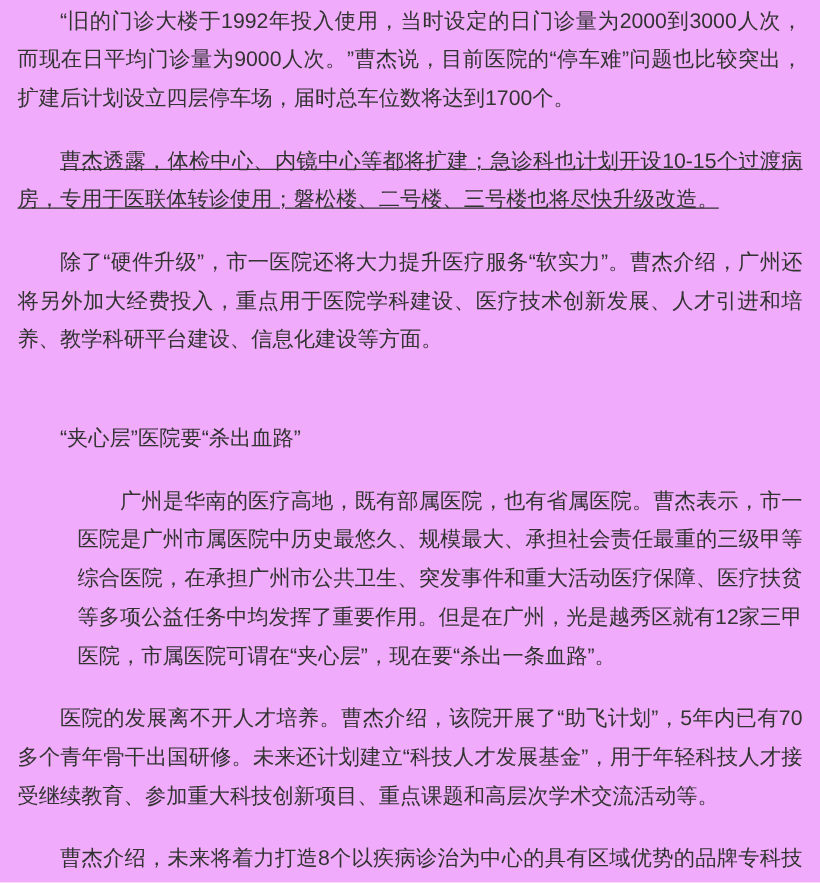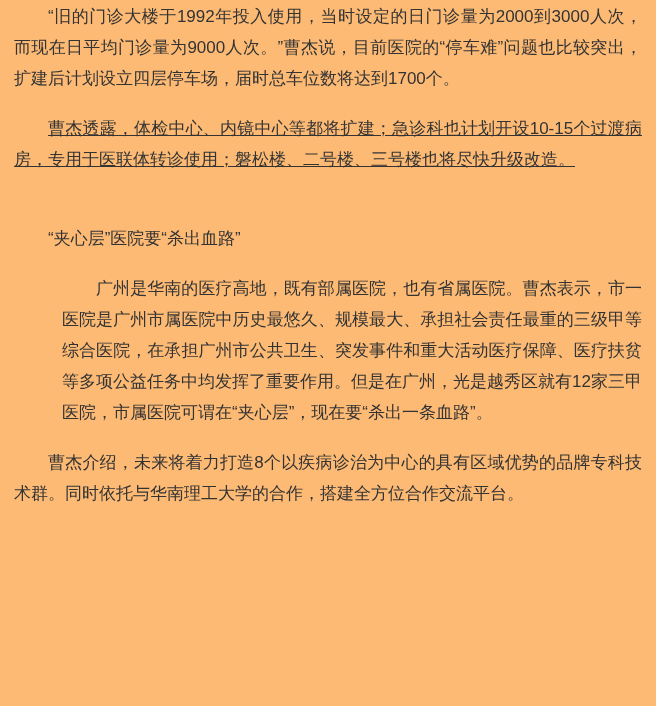--- a/index.html
+++ b/index.html
@@ -30,21 +30,23 @@
     text-indent: 2em;
     word-break: break-all;
   }
   .article p.subhead {
     text-align: left;
   }
 </style>
 </head>
 <body>
 
-<div class="page" style="background: #fdba74;">
+<div class="page" style="background: #f0abfc;">
   <div class="article" id="article-body">
       <p class="body" style="color: rgb(51, 51, 51);">“旧的门诊大楼于1992年投入使用，当时设定的日门诊量为2000到3000人次，而现在日平均门诊量为9000人次。”曹杰说，目前医院的“停车难”问题也比较突出，扩建后计划设立四层停车场，届时总车位数将达到1700个。</p>
       <p class="body" style="color: rgb(51, 51, 51); text-decoration: underline;">曹杰透露，体检中心、内镜中心等都将扩建；急诊科也计划开设10-15个过渡病房，专用于医联体转诊使用；磐松楼、二号楼、三号楼也将尽快升级改造。</p>
+      <p class="body" style="color: rgb(51, 51, 51);">除了“硬件升级”，市一医院还将大力提升医疗服务“软实力”。曹杰介绍，广州还将另外加大经费投入，重点用于医院学科建设、医疗技术创新发展、人才引进和培养、教学科研平台建设、信息化建设等方面。</p>
       <p class="subhead" style="color: rgb(51, 51, 51); margin-top: 48px;">“夹心层”医院要“杀出血路”</p>
       <p class="body" style="color: rgb(51, 51, 51); margin-left: 48px;">广州是华南的医疗高地，既有部属医院，也有省属医院。曹杰表示，市一医院是广州市属医院中历史最悠久、规模最大、承担社会责任最重的三级甲等综合医院，在承担广州市公共卫生、突发事件和重大活动医疗保障、医疗扶贫等多项公益任务中均发挥了重要作用。但是在广州，光是越秀区就有12家三甲医院，市属医院可谓在“夹心层”，现在要“杀出一条血路”。</p>
+      <p class="body" style="color: rgb(51, 51, 51);">医院的发展离不开人才培养。曹杰介绍，该院开展了“助飞计划”，5年内已有70多个青年骨干出国研修。未来还计划建立“科技人才发展基金”，用于年轻科技人才接受继续教育、参加重大科技创新项目、重点课题和高层次学术交流活动等。</p>
       <p class="body" style="color: rgb(51, 51, 51);">曹杰介绍，未来将着力打造8个以疾病诊治为中心的具有区域优势的品牌专科技术群。同时依托与华南理工大学的合作，搭建全方位合作交流平台。</p>
     </div>
 </div>
 
 </body></html>

